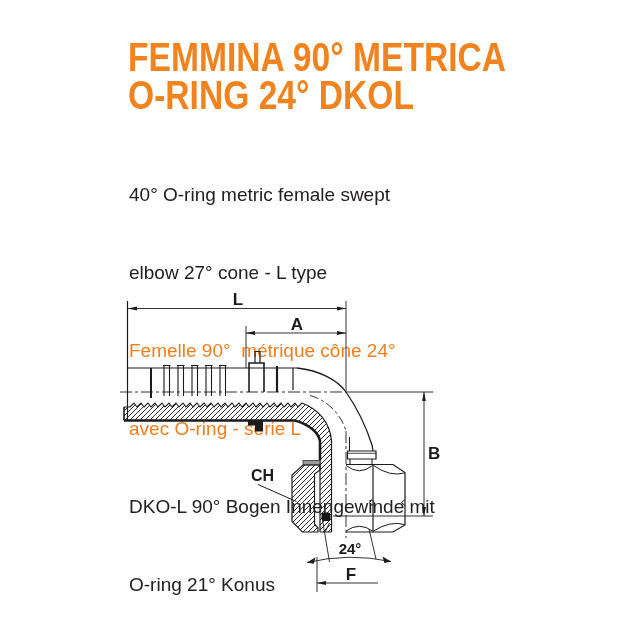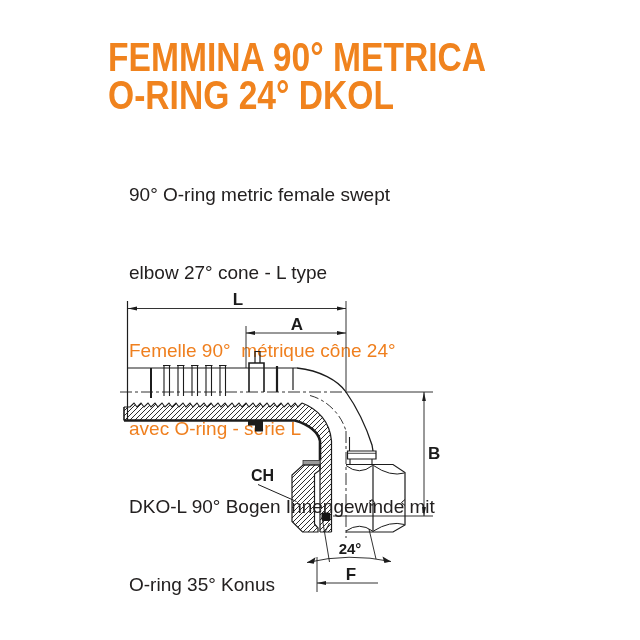--- a/index.html
+++ b/index.html
@@ -1,20 +1,20 @@
 <!DOCTYPE html>
 <html><head>
 <meta charset="utf-8">
 <style>
   html,body{margin:0;padding:0;width:640px;height:640px;background:#ffffff;
     font-family:"Liberation Sans", sans-serif;}
   #page{position:relative;width:640px;height:640px;background:#fff;overflow:hidden;}
 
   
-  .title{position:absolute;left:108px;top:38px;color:#F0831E;font-weight:bold;
+  .title{position:absolute;left:128px;top:38px;color:#F0831E;font-weight:bold;
     font-size:40px;line-height:38px;white-space:nowrap;}
   .title .tline{transform:scaleX(.84);transform-origin:0 50%;}
 
   
   .desc{position:absolute;left:129px;top:130px;font-size:19px;line-height:26px;
     color:#232020;white-space:pre-wrap;}
   .desc .fr{color:#EF7F1E;}
 
   
   .drawing{position:absolute;left:100px;top:285px;width:345px;height:320px;}
@@ -24,26 +24,26 @@
 <body>
 
 <div id="page">
 
   <div class="title">
     <div class="tline">FEMMINA 90° METRICA</div>
     <div class="tline">O-RING 24° DKOL</div>
   </div>
 
   <div class="desc">
-    <div class="en">90° O-ring metric female swept</div>
+    <div class="en">40° O-ring metric female swept</div>
     <div class="en">elbow 27° cone - L type</div>
     <div class="fr">Femelle 90°  métrique cône 24°</div>
     <div class="fr">avec O-ring - série L</div>
     <div class="de">DKO-L 90° Bogen Innengewinde mit</div>
-    <div class="de">O-ring 35° Konus</div>
+    <div class="de">O-ring 21° Konus</div>
   </div>
 
   <svg class="drawing" viewBox="0 0 345 320" width="345" height="320">
     <defs>
       <pattern id="hatch" patternUnits="userSpaceOnUse" width="5" height="5">
         <path d="M-1,1 l2,-2 M0,5 l5,-5 M4,6 l2,-2" stroke="#2e2e2e" stroke-width="1" fill="none"></path>
       </pattern>
     </defs>
 
     <g stroke="#1c1c1c" stroke-width="0.9" fill="none">

